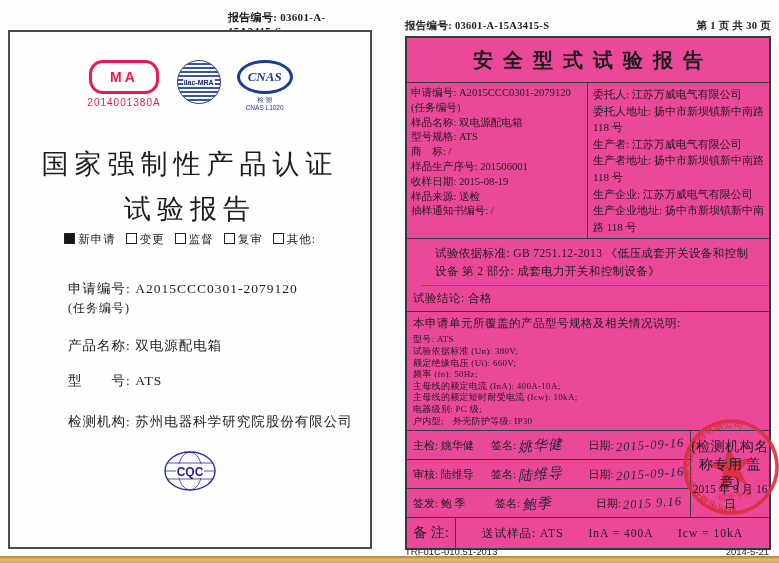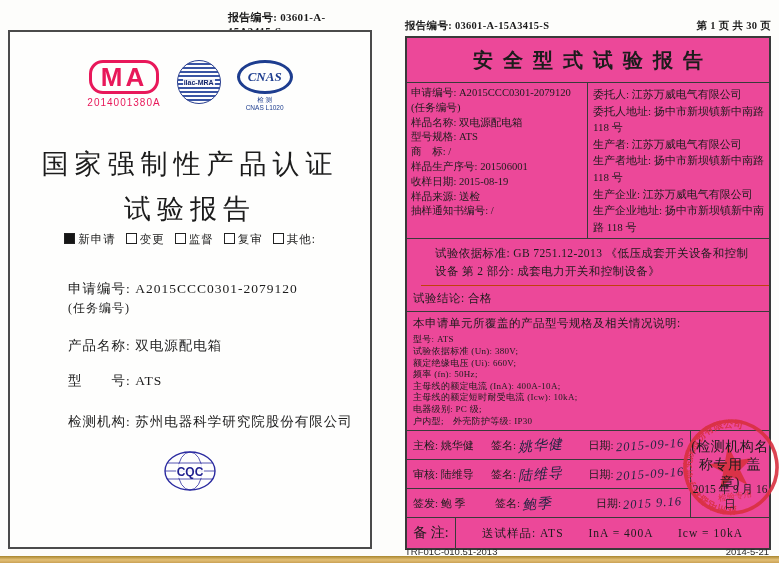--- a/index.html
+++ b/index.html
@@ -17,21 +17,21 @@
   
   .desk-strip{left:0;right:0;bottom:0;height:7px;
     background:linear-gradient(180deg,#a8862e,#e3c077 55%,#caa155);}
   
   .lp-report-no{top:10px;left:228px;width:144px;font-size:11px;font-weight:bold;letter-spacing:.3px;}
   .lp-frame{left:8px;top:30px;width:360px;height:515px;border:2px solid #4b4b4b;background:#fefefd;}
   .logo-row{top:28px;left:0;width:100%;display:flex;justify-content:center;align-items:flex-start;gap:16px;}
   .cma{display:flex;flex-direction:column;align-items:center;}
   .cma-badge{width:64px;height:28px;border:3px solid #e8185a;border-radius:14px;
     display:flex;align-items:center;justify-content:center;
-    color:#e8185a;font-weight:bold;font-size:26px;letter-spacing:3px;
+    color:#e8185a;font-weight:bold;font-size:14px;letter-spacing:3px;
     font-family:"Liberation Sans",sans-serif;}
   .cma-num{color:#e8185a;font-size:10px;letter-spacing:1px;margin-top:3px;font-family:"Liberation Sans",sans-serif;}
   .ilac-circle{width:42px;height:42px;border-radius:50%;border:1px solid #2a3f8f;position:relative;overflow:hidden;
     background:repeating-linear-gradient(180deg,#ffffff 0 2px,#3a55a4 2px 4px);}
   .ilac-label{position:absolute;top:50%;left:50%;transform:translate(-50%,-50%);
     font-size:7px;font-weight:bold;color:#16276e;background:rgba(255,255,255,.88);
     padding:1px 1px;white-space:nowrap;font-family:"Liberation Sans",sans-serif;}
   .cnas{display:flex;flex-direction:column;align-items:center;}
   .cnas-oval{width:50px;height:28px;border:3px solid #1d3d8f;border-radius:50%;
     display:flex;align-items:center;justify-content:center;

